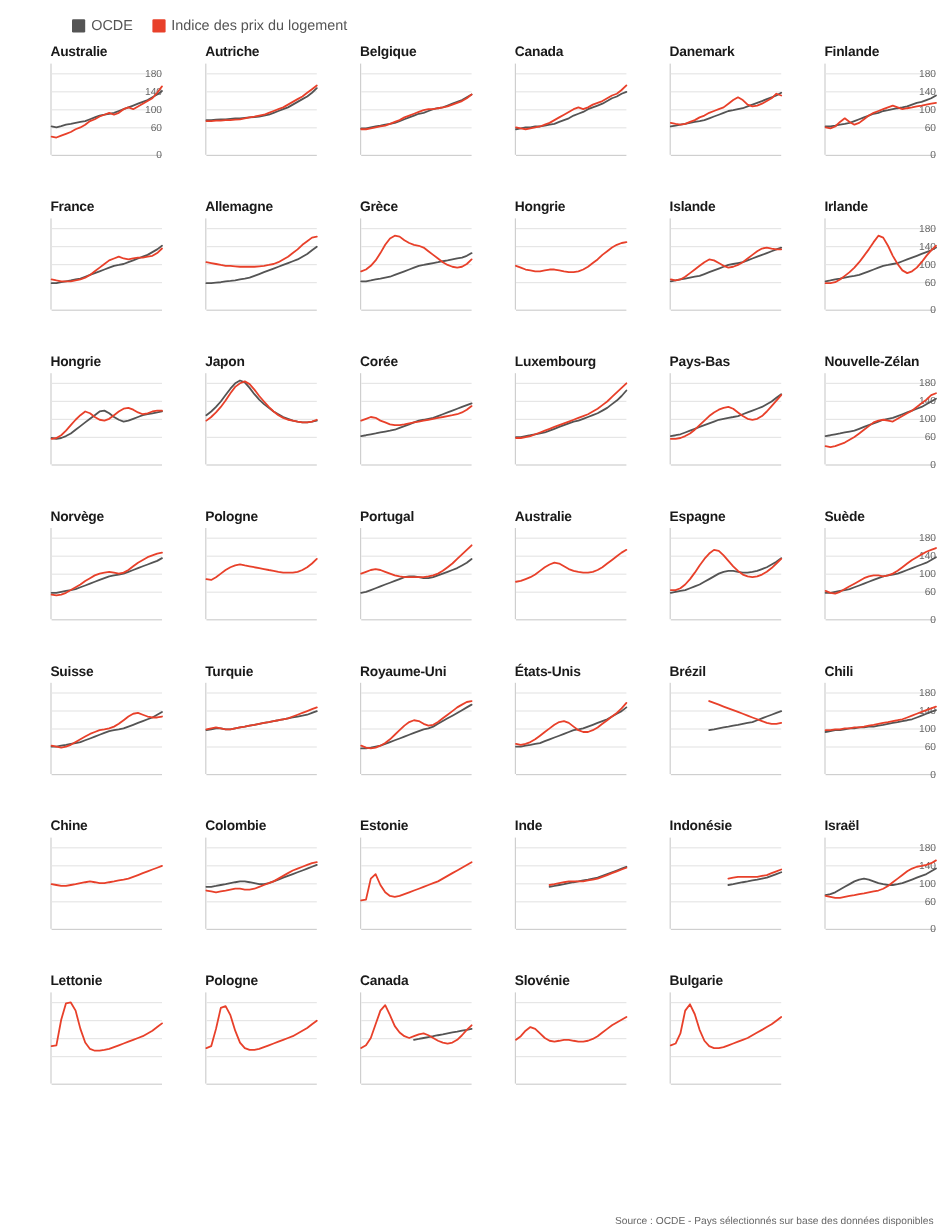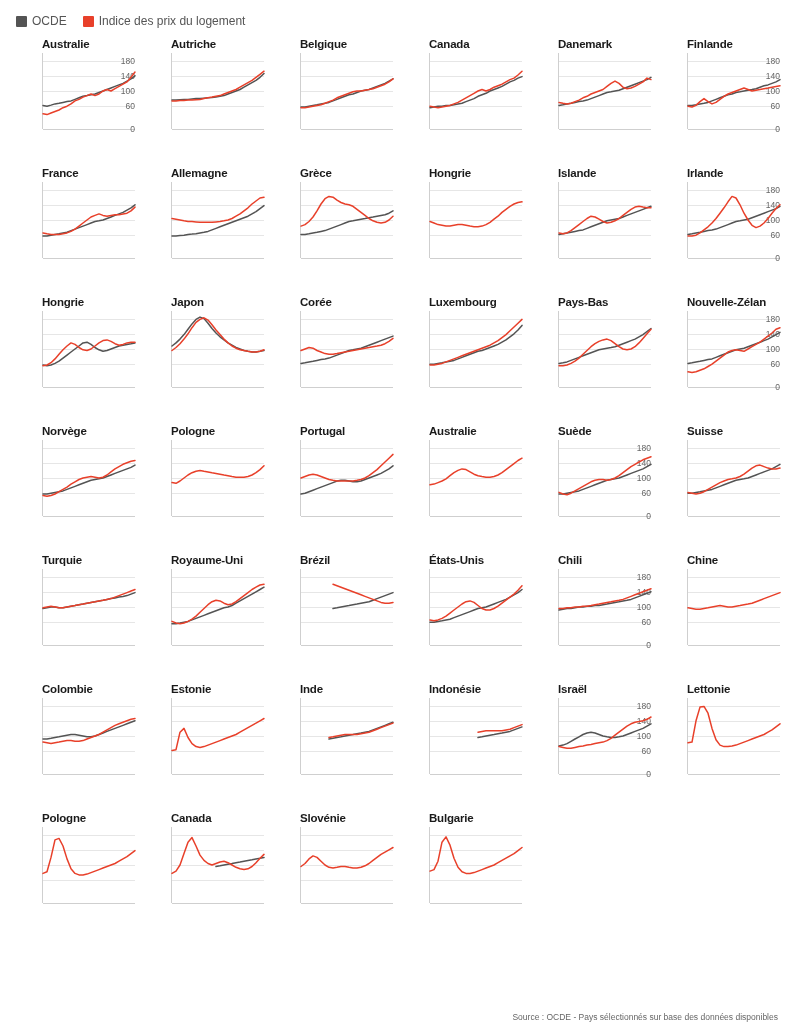--- a/index.html
+++ b/index.html
@@ -18,21 +18,21 @@
     width:36px;height:36px;background:#e8402a;border-radius:4px;
     display:flex;align-items:center;justify-content:center;flex:0 0 auto;
   }
   .logo svg{display:block;}
   .title{
     font-size:19.5px;font-weight:bold;color:#1a1a1a;letter-spacing:-0.2px;
     line-height:1.15;
   }
 
   
-  .legend{display:flex;align-items:flex-end;gap:6px;padding:14px 0 0 16px;}
+  .legend{display:flex;align-items:flex-end;gap:6px;padding:14px 0 0 16px;margin-left:44px;}
   .legend-item{display:flex;align-items:center;gap:5px;margin-right:10px;}
   .swatch{width:11px;height:11px;display:inline-block;border-radius:1px;}
   .legend-label{font-size:12px;color:#555;}
 
   
   .grid{
     display:grid;
     grid-template-columns:repeat(6, 1fr);
     column-gap:0px;
     row-gap:0px;
@@ -408,20 +408,34 @@
           <div class="baseline" style="top: 76px;"></div>
           <div class="gridline" style="top: 53.2px;"></div>
           <div class="gridline" style="top: 38px;"></div>
           <div class="gridline" style="top: 22.8px;"></div>
           <div class="gridline" style="top: 7.6px;"></div>
           <svg class="series" width="92" height="76" viewBox="0 0 92 76">
             <path d="M0.0,44.8 L4.0,44.1 L8.0,42.6 L12.0,41.0 L16.0,38.8 L20.0,35.7 L24.0,32.7 L28.0,30.4 L32.0,28.9 L36.0,29.6 L40.0,31.9 L44.0,34.2 L48.0,35.7 L52.0,36.5 L56.0,37.2 L60.0,37.2 L64.0,36.5 L68.0,35.0 L72.0,32.7 L76.0,29.6 L80.0,26.6 L84.0,23.6 L88.0,20.5 L92.0,18.2" fill="none" stroke="#e8402a" stroke-width="1.5" stroke-linejoin="round" stroke-linecap="round"></path>
           </svg>
         </div>
       </div>
+      <div class="panel">
+        <div class="panel-title">Espagne</div>
+        <div class="plot">
+          <div class="baseline" style="top: 76px;"></div>
+          <div class="gridline" style="top: 53.2px;"></div>
+          <div class="gridline" style="top: 38px;"></div>
+          <div class="gridline" style="top: 22.8px;"></div>
+          <div class="gridline" style="top: 7.6px;"></div>
+          <svg class="series" width="92" height="76" viewBox="0 0 92 76">
+            <path d="M0.0,54.0 L4.0,53.2 L8.0,52.4 L12.0,51.7 L16.0,50.2 L20.0,48.6 L24.0,47.1 L28.0,44.8 L32.0,42.6 L36.0,40.3 L40.0,38.0 L44.0,36.5 L48.0,35.7 L52.0,35.7 L56.0,36.5 L60.0,37.2 L64.0,37.2 L68.0,36.5 L72.0,35.7 L76.0,34.2 L80.0,32.7 L84.0,30.4 L88.0,28.1 L92.0,25.1" fill="none" stroke="#545454" stroke-width="1.5" stroke-linejoin="round" stroke-linecap="round"></path>
+            <path d="M0.0,51.7 L4.0,51.7 L8.0,50.2 L12.0,47.1 L16.0,42.6 L20.0,37.2 L24.0,31.2 L28.0,25.8 L32.0,21.3 L36.0,18.2 L40.0,19.0 L44.0,22.8 L48.0,27.4 L52.0,31.9 L56.0,35.7 L60.0,38.8 L64.0,40.3 L68.0,41.0 L72.0,40.3 L76.0,38.8 L80.0,36.5 L84.0,33.4 L88.0,29.6 L92.0,25.8" fill="none" stroke="#e8402a" stroke-width="1.5" stroke-linejoin="round" stroke-linecap="round"></path>
+          </svg>
+        </div>
+      </div>
       <div class="panel first">
         <div class="panel-title">Suède</div>
         <div class="plot">
           <div class="baseline" style="top: 76px;"></div>
           <div class="gridline" style="top: 53.2px;"></div>
           <div class="gridline" style="top: 38px;"></div>
           <div class="gridline" style="top: 22.8px;"></div>
           <div class="gridline" style="top: 7.6px;"></div>
           <div class="ylab" style="top: 76px;">0</div>
           <div class="ylab" style="top: 53.2px;">60</div>
@@ -471,44 +485,44 @@
           <div class="gridline" style="top: 38px;"></div>
           <div class="gridline" style="top: 22.8px;"></div>
           <div class="gridline" style="top: 7.6px;"></div>
           <svg class="series" width="92" height="76" viewBox="0 0 92 76">
             <path d="M0.0,54.7 L4.0,54.7 L8.0,54.0 L12.0,53.2 L16.0,52.4 L20.0,50.9 L24.0,49.4 L28.0,47.9 L32.0,46.4 L36.0,44.8 L40.0,43.3 L44.0,41.8 L48.0,40.3 L52.0,38.8 L56.0,38.0 L60.0,36.5 L64.0,34.2 L68.0,31.9 L72.0,29.6 L76.0,27.4 L80.0,25.1 L84.0,22.8 L88.0,20.5 L92.0,18.2" fill="none" stroke="#545454" stroke-width="1.5" stroke-linejoin="round" stroke-linecap="round"></path>
             <path d="M0.0,52.4 L4.0,54.0 L8.0,54.7 L12.0,54.0 L16.0,52.4 L20.0,50.2 L24.0,47.1 L28.0,43.3 L32.0,39.5 L36.0,35.7 L40.0,32.7 L44.0,31.2 L48.0,31.9 L52.0,34.2 L56.0,35.7 L60.0,35.0 L64.0,32.7 L68.0,29.6 L72.0,26.6 L76.0,23.6 L80.0,20.5 L84.0,18.2 L88.0,16.0 L92.0,15.2" fill="none" stroke="#e8402a" stroke-width="1.5" stroke-linejoin="round" stroke-linecap="round"></path>
           </svg>
         </div>
       </div>
       <div class="panel">
+        <div class="panel-title">États-Unis</div>
+        <div class="plot">
+          <div class="baseline" style="top: 76px;"></div>
+          <div class="gridline" style="top: 53.2px;"></div>
+          <div class="gridline" style="top: 38px;"></div>
+          <div class="gridline" style="top: 22.8px;"></div>
+          <div class="gridline" style="top: 7.6px;"></div>
+          <svg class="series" width="92" height="76" viewBox="0 0 92 76">
+            <path d="M0.0,53.2 L4.0,53.2 L8.0,52.4 L12.0,51.7 L16.0,50.9 L20.0,50.2 L24.0,48.6 L28.0,47.1 L32.0,45.6 L36.0,44.1 L40.0,42.6 L44.0,41.0 L48.0,39.5 L52.0,38.8 L56.0,38.0 L60.0,36.5 L64.0,35.0 L68.0,33.4 L72.0,31.9 L76.0,30.4 L80.0,28.1 L84.0,25.8 L88.0,23.6 L92.0,20.5" fill="none" stroke="#545454" stroke-width="1.5" stroke-linejoin="round" stroke-linecap="round"></path>
+            <path d="M0.0,50.9 L4.0,51.7 L8.0,50.9 L12.0,49.4 L16.0,47.1 L20.0,44.1 L24.0,41.0 L28.0,38.0 L32.0,35.0 L36.0,32.7 L40.0,31.9 L44.0,33.4 L48.0,36.5 L52.0,39.5 L56.0,41.0 L60.0,41.0 L64.0,39.5 L68.0,37.2 L72.0,34.2 L76.0,31.2 L80.0,28.1 L84.0,25.1 L88.0,21.3 L92.0,16.7" fill="none" stroke="#e8402a" stroke-width="1.5" stroke-linejoin="round" stroke-linecap="round"></path>
+          </svg>
+        </div>
+      </div>
+      <div class="panel">
         <div class="panel-title">Brézil</div>
         <div class="plot">
           <div class="baseline" style="top: 76px;"></div>
           <div class="gridline" style="top: 53.2px;"></div>
           <div class="gridline" style="top: 38px;"></div>
           <div class="gridline" style="top: 22.8px;"></div>
           <div class="gridline" style="top: 7.6px;"></div>
           <svg class="series" width="92" height="76" viewBox="0 0 92 76">
             <path d="M32.0,39.5 L36.0,38.8 L40.0,38.0 L44.0,37.2 L48.0,36.5 L52.0,35.7 L56.0,35.0 L60.0,34.2 L64.0,33.4 L68.0,32.7 L72.0,31.2 L76.0,29.6 L80.0,28.1 L84.0,26.6 L88.0,25.1 L92.0,23.6" fill="none" stroke="#545454" stroke-width="1.5" stroke-linejoin="round" stroke-linecap="round"></path>
             <path d="M32.0,15.2 L36.0,16.7 L40.0,18.2 L44.0,19.8 L48.0,21.3 L52.0,22.8 L56.0,24.3 L60.0,25.8 L64.0,27.4 L68.0,28.9 L72.0,30.4 L76.0,31.9 L80.0,33.4 L84.0,34.2 L88.0,34.2 L92.0,33.4" fill="none" stroke="#e8402a" stroke-width="1.5" stroke-linejoin="round" stroke-linecap="round"></path>
-          </svg>
-        </div>
-      </div>
-      <div class="panel">
-        <div class="panel-title">États-Unis</div>
-        <div class="plot">
-          <div class="baseline" style="top: 76px;"></div>
-          <div class="gridline" style="top: 53.2px;"></div>
-          <div class="gridline" style="top: 38px;"></div>
-          <div class="gridline" style="top: 22.8px;"></div>
-          <div class="gridline" style="top: 7.6px;"></div>
-          <svg class="series" width="92" height="76" viewBox="0 0 92 76">
-            <path d="M0.0,53.2 L4.0,53.2 L8.0,52.4 L12.0,51.7 L16.0,50.9 L20.0,50.2 L24.0,48.6 L28.0,47.1 L32.0,45.6 L36.0,44.1 L40.0,42.6 L44.0,41.0 L48.0,39.5 L52.0,38.8 L56.0,38.0 L60.0,36.5 L64.0,35.0 L68.0,33.4 L72.0,31.9 L76.0,30.4 L80.0,28.1 L84.0,25.8 L88.0,23.6 L92.0,20.5" fill="none" stroke="#545454" stroke-width="1.5" stroke-linejoin="round" stroke-linecap="round"></path>
-            <path d="M0.0,50.9 L4.0,51.7 L8.0,50.9 L12.0,49.4 L16.0,47.1 L20.0,44.1 L24.0,41.0 L28.0,38.0 L32.0,35.0 L36.0,32.7 L40.0,31.9 L44.0,33.4 L48.0,36.5 L52.0,39.5 L56.0,41.0 L60.0,41.0 L64.0,39.5 L68.0,37.2 L72.0,34.2 L76.0,31.2 L80.0,28.1 L84.0,25.1 L88.0,21.3 L92.0,16.7" fill="none" stroke="#e8402a" stroke-width="1.5" stroke-linejoin="round" stroke-linecap="round"></path>
           </svg>
         </div>
       </div>
       <div class="panel first">
         <div class="panel-title">Chili</div>
         <div class="plot">
           <div class="baseline" style="top: 76px;"></div>
           <div class="gridline" style="top: 53.2px;"></div>
           <div class="gridline" style="top: 38px;"></div>
           <div class="gridline" style="top: 22.8px;"></div>

